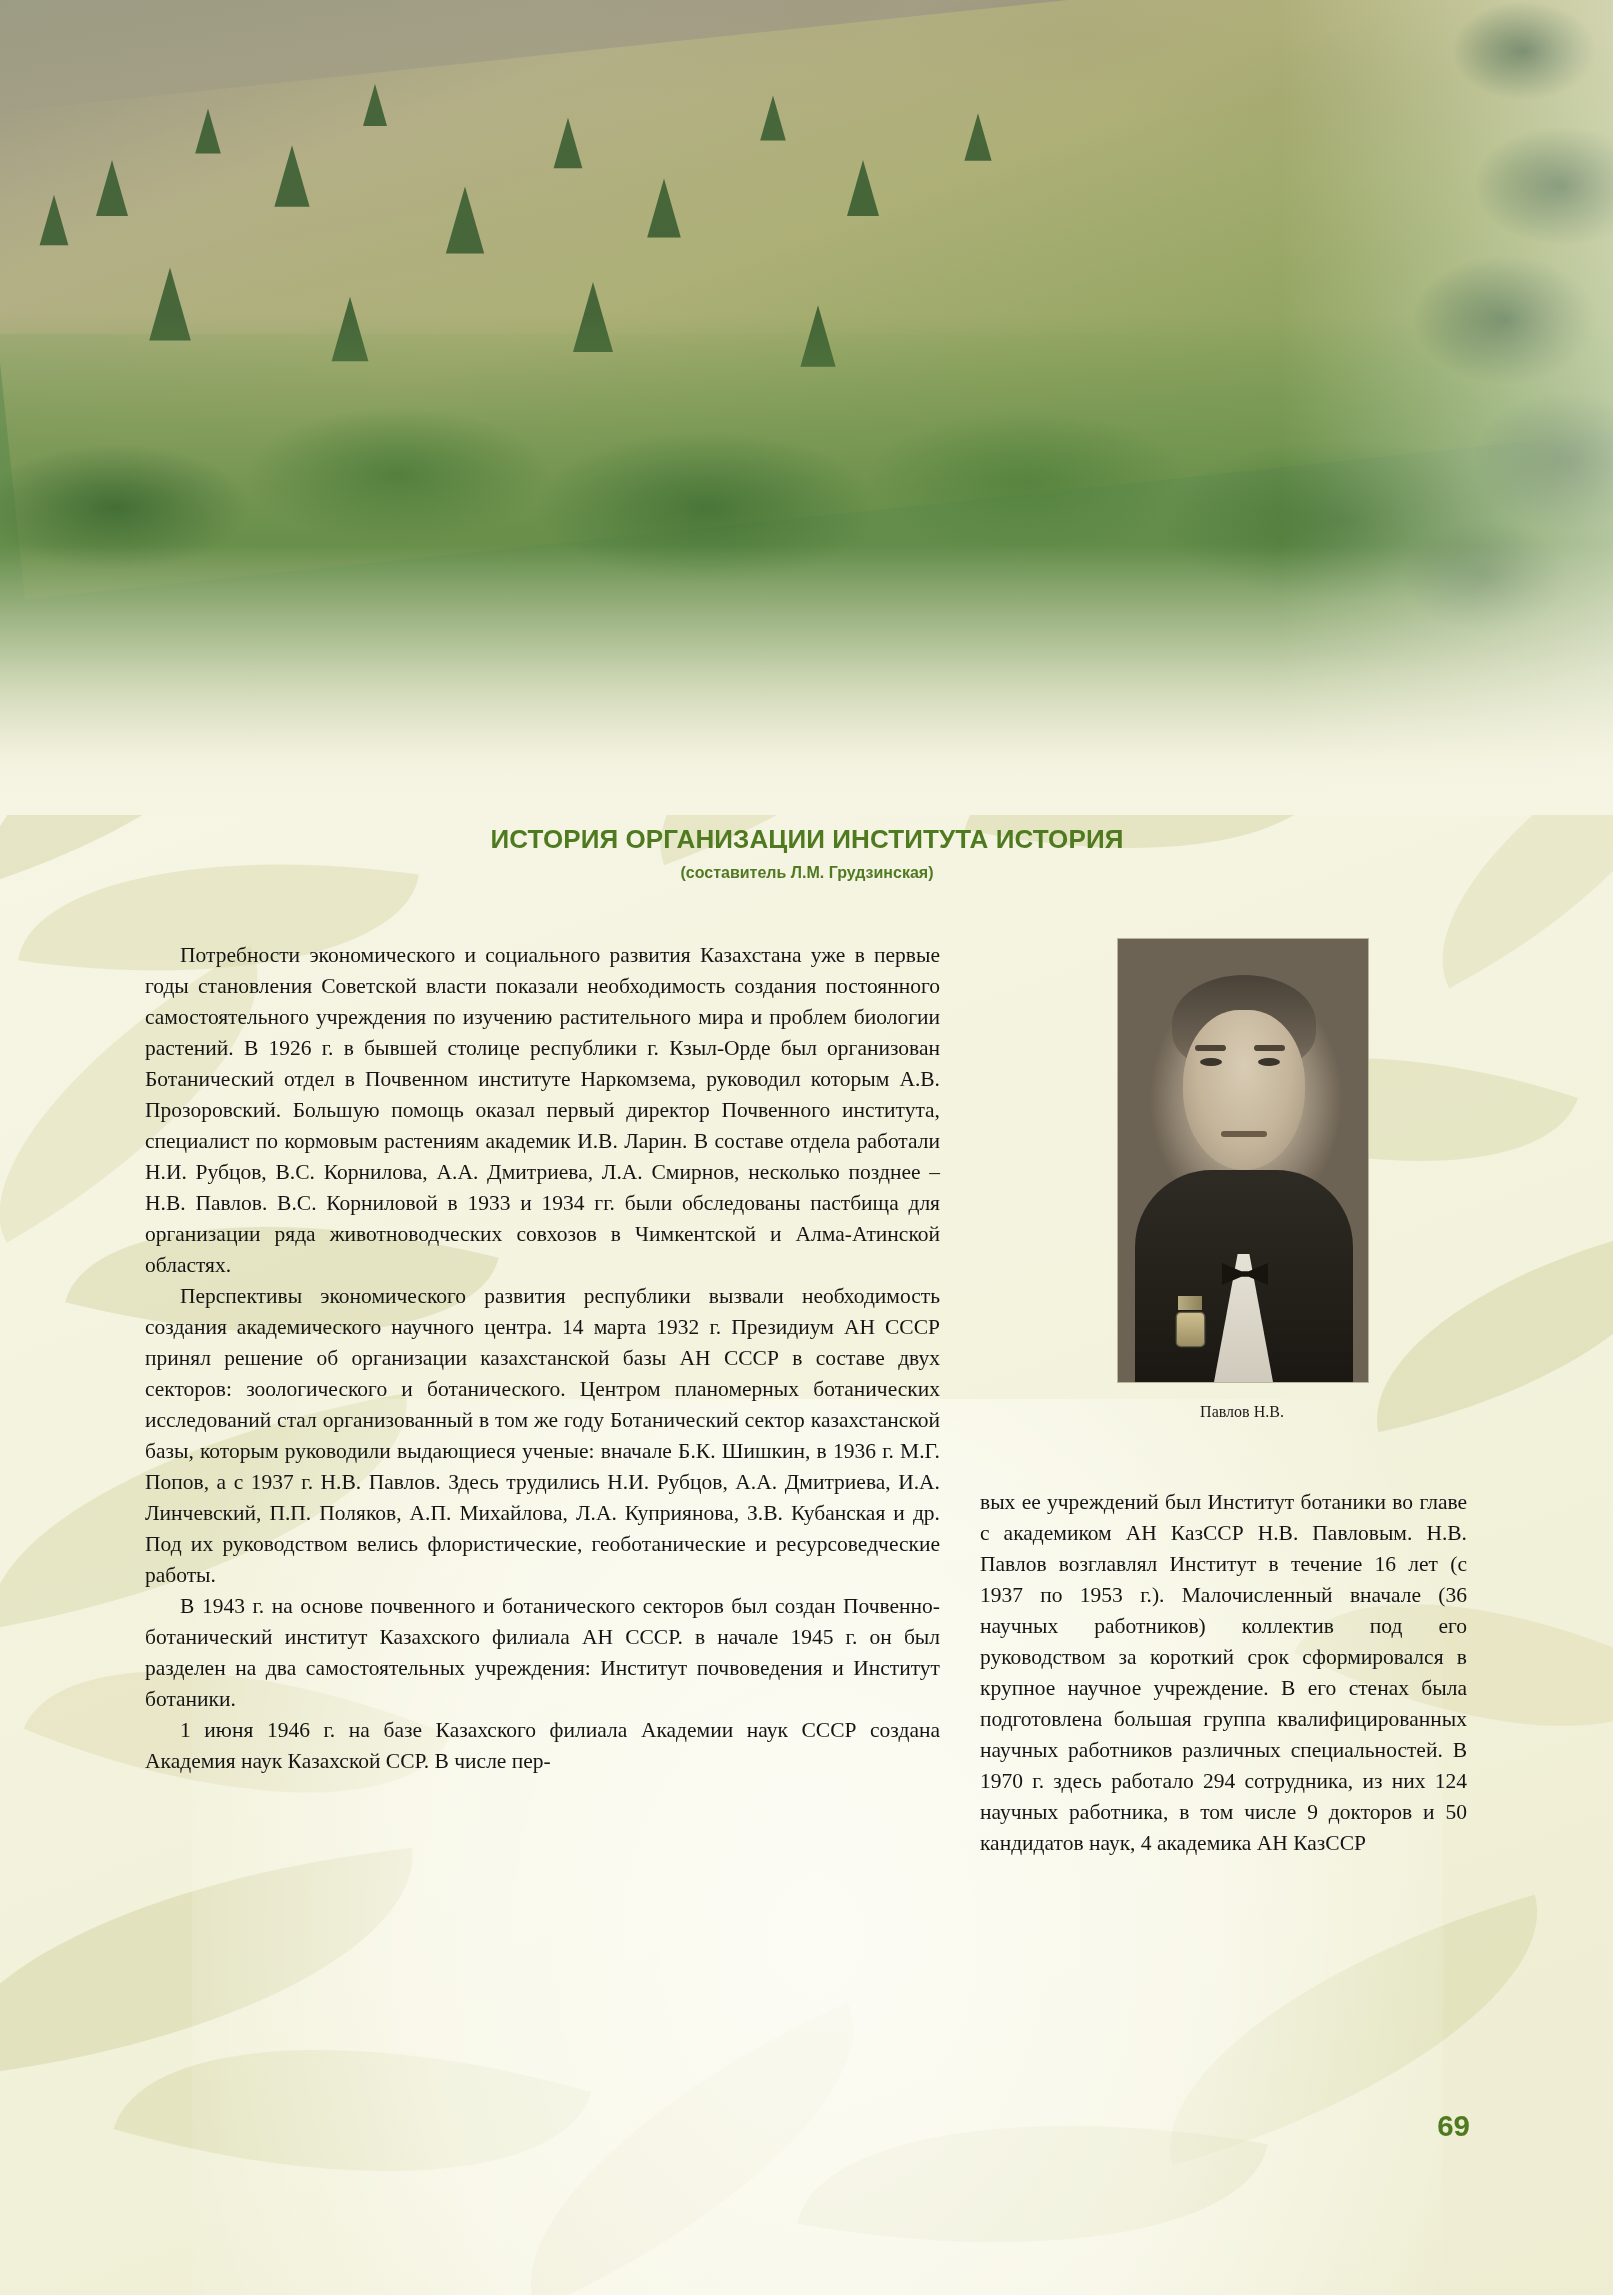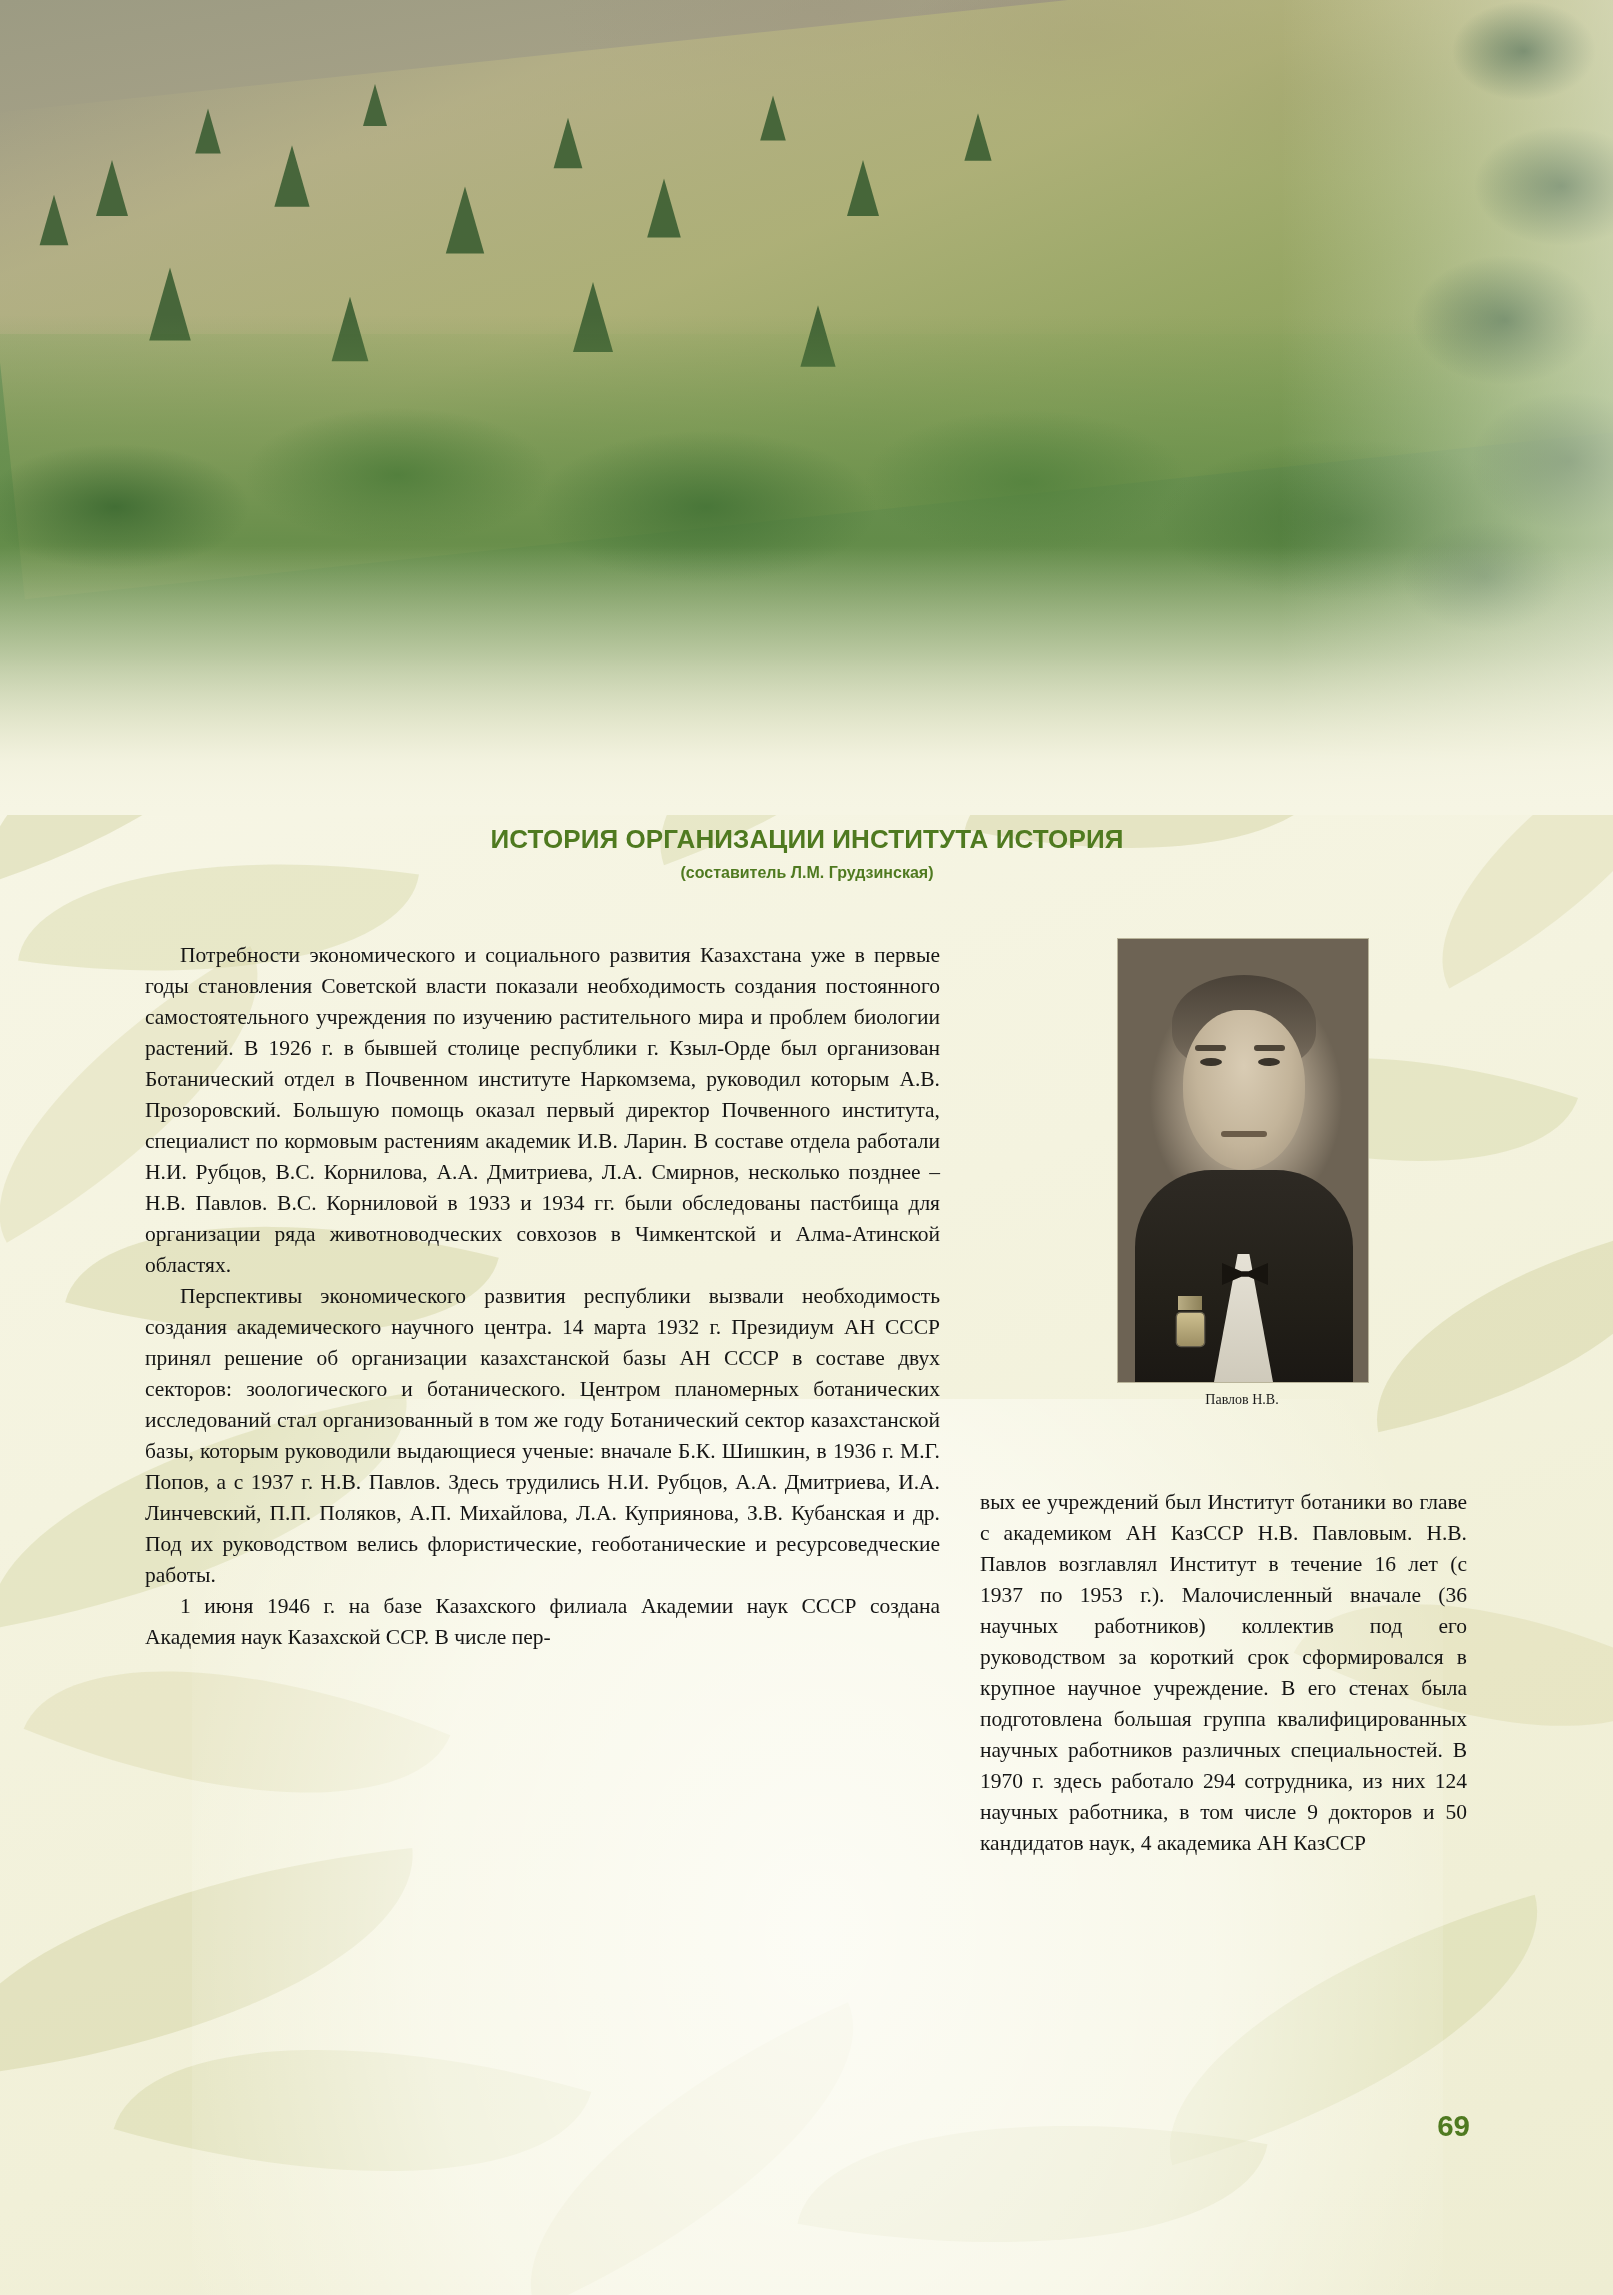--- a/index.html
+++ b/index.html
@@ -260,23 +260,23 @@
     background: linear-gradient(180deg, #cdbf8f 0%, #9d8f64 100%);
     box-shadow: 0 0 0 1.3px rgba(220,210,175,.35);
   }
   .p-medal2 {
     position: absolute;
     left: 60px; bottom: 72px;
     width: 24.4px; height: 14px;
     background: linear-gradient(90deg, #b9ad84, #8d8159);
   }
   .portrait-caption {
-    margin-top: 9px;
+    margin-top: 20px;
     text-align: center;
-    font-size: 14px;
+    font-size: 16px;
     color: #1b1b1b;
     font-family: "Liberation Serif", serif;
   }
 
   .folio {
     position: absolute;
     right: 144px;
     top: 2109px;
     font-family: "Liberation Sans", sans-serif;
     font-weight: bold;
@@ -359,20 +359,21 @@
         <div class="p-bowtie"></div>
         <div class="p-medal2"></div>
         <div class="p-medal"></div>
       </div>
       <div class="portrait-caption">Павлов Н.В.</div>
     </div>
 
     <div class="col col-left">
       <p class="ind">Потребности экономического и социального развития Казахстана уже в первые годы становления Советской власти показали необходимость создания постоянного самостоятельного учреждения по изучению растительного мира и проблем биологии растений. В 1926 г. в бывшей столице республики г. Кзыл-Орде был организован Ботанический отдел в Почвенном институте Наркомзема, руководил которым А.В. Прозоровский. Большую помощь оказал первый директор Почвенного института, специалист по кормовым растениям академик И.В. Ларин. В составе отдела работали Н.И. Рубцов, В.С. Корнилова, А.А. Дмитриева, Л.А. Смирнов, несколько позднее – Н.В. Павлов. В.С. Корниловой в 1933 и 1934 гг. были обследованы пастбища для организации ряда животноводческих совхозов в Чимкентской и Алма-Атинской областях.</p>
       <p class="ind">Перспективы экономического развития республики вызвали необходимость создания академического научного центра. 14 марта 1932 г. Президиум АН СССР принял решение об организации казахстанской базы АН СССР в составе двух секторов: зоологического и ботанического. Центром планомерных ботанических исследований стал организованный в том же году Ботанический сектор казахстанской базы, которым руководили выдающиеся ученые: вначале Б.К. Шишкин, в 1936 г. М.Г. Попов, а с 1937 г. Н.В. Павлов. Здесь трудились Н.И. Рубцов, А.А. Дмитриева, И.А. Линчевский, П.П. Поляков, А.П. Михайлова, Л.А. Куприянова, З.В. Кубанская и др. Под их руководством велись флористические, геоботанические и ресурсоведческие работы.</p>
+      <p class="ind">В 1943 г. на основе почвенного и ботанического секторов был создан Почвенно-ботанический институт Казахского филиала АН СССР. в начале 1945 г. он был разделен на два самостоятельных учреждения: Институт почвоведения и Институт ботаники.</p>
       <p class="ind">1 июня 1946 г. на базе Казахского филиала Академии наук СССР создана Академия наук Казахской ССР. В числе пер-</p>
     </div>
 
     <div class="col col-right">
       <p>вых ее учреждений был Институт ботаники во главе с академиком АН КазССР Н.В. Павловым. Н.В. Павлов возглавлял Институт в течение 16 лет (с 1937 по 1953 г.). Малочисленный вначале (36 научных работников) коллектив под его руководством за короткий срок сформировался в крупное научное учреждение. В его стенах была подготовлена большая группа квалифицированных научных работников различных специальностей. В 1970 г. здесь работало 294 сотрудника, из них 124 научных работника, в том числе 9 докторов и 50 кандидатов наук, 4 академика АН КазССР</p>
     </div>
 
     <div class="folio">69</div>
 
   </div>

